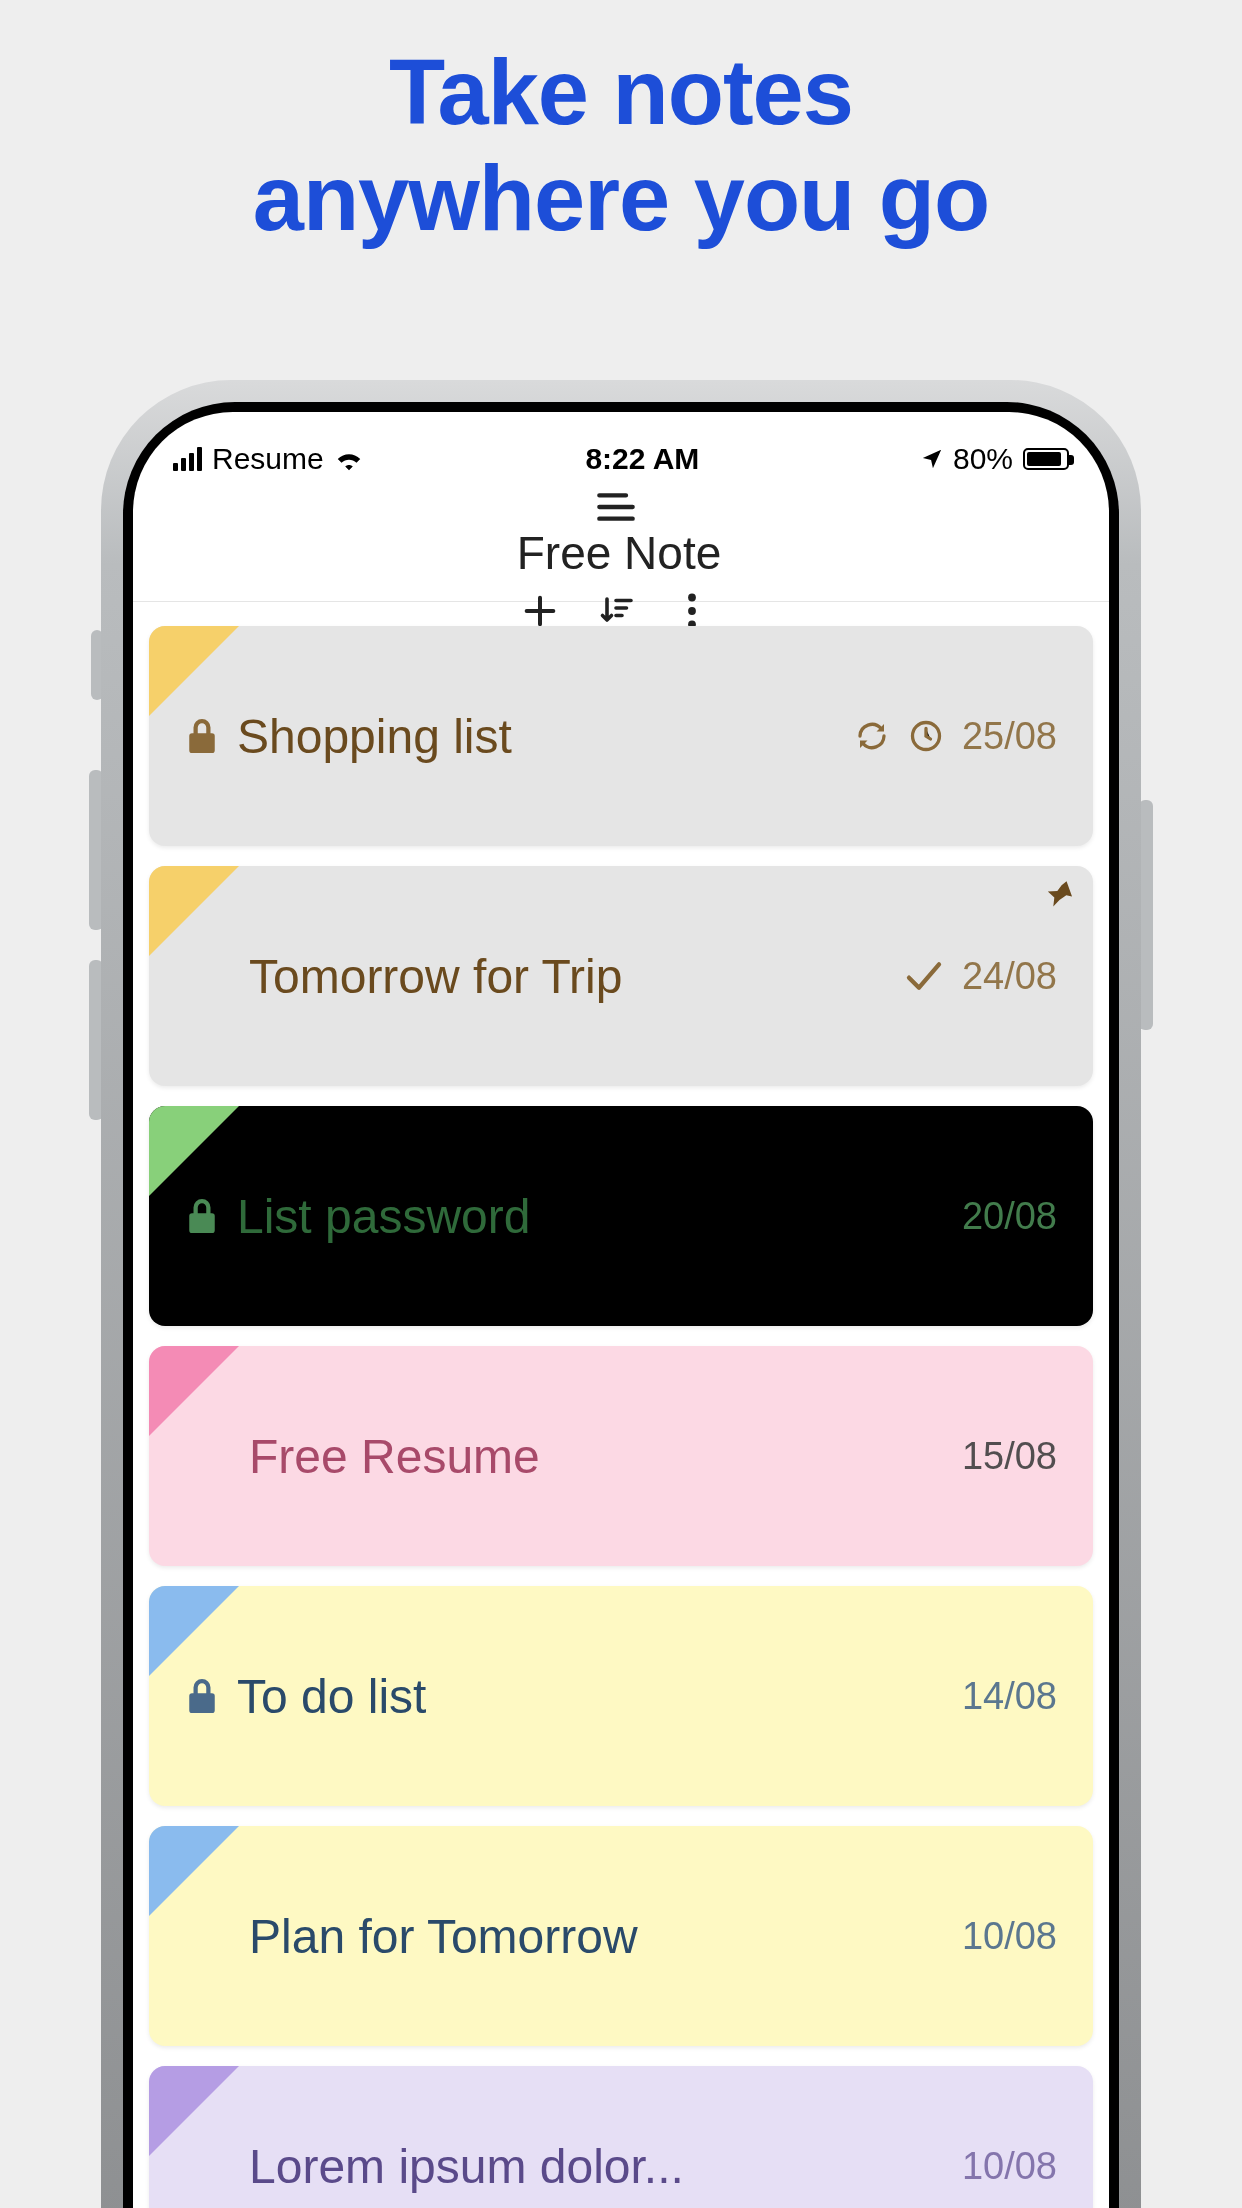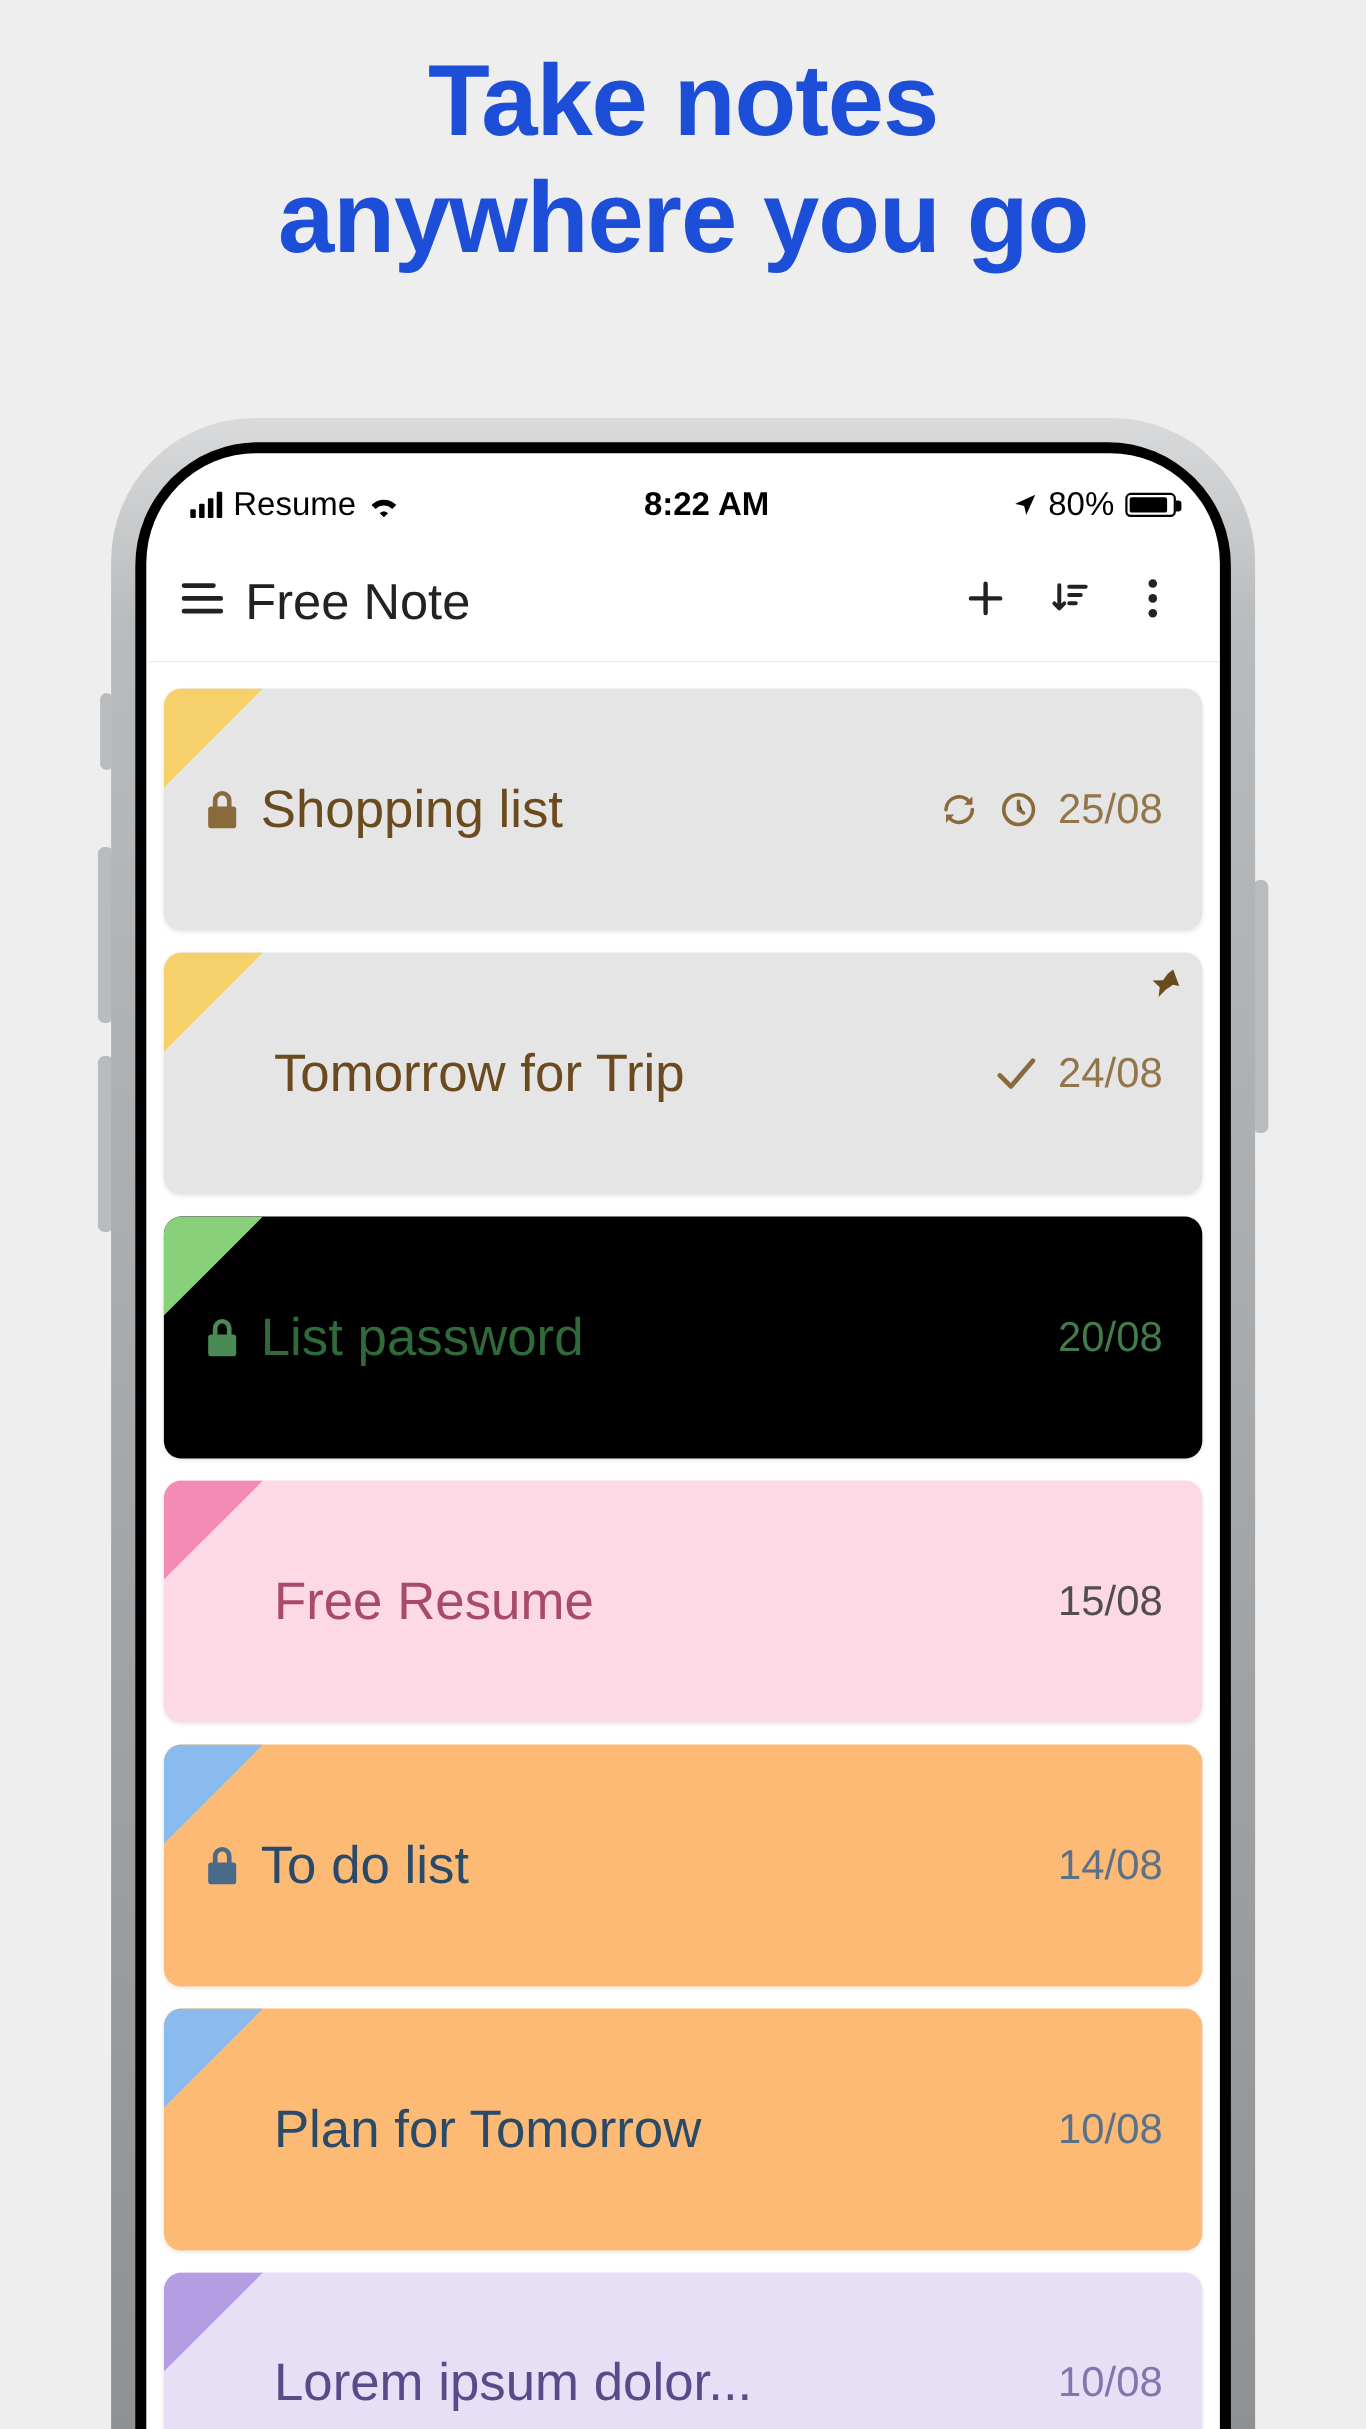--- a/index.html
+++ b/index.html
@@ -83,20 +83,21 @@
   .battery::after { content:""; position:absolute; right:-7px; top:5px; width:5px; height:10px; background:#000; border-radius:0 3px 3px 0;}
   .battery-fill { position:absolute; left:2px; top:2px; bottom:2px; width: 80%; background:#000; border-radius:2px;}
 
   
   .app-bar {
     height: 110px;
     display: flex;
     align-items: center;
     padding: 0 28px 0 18px;
     border-bottom: 1px solid #e5e5e5;
+    flex-direction: column;
   }
   .hamburger {
     width: 60px; height: 60px;
     display: flex; align-items: center; justify-content: center;
   }
   .app-title {
     font-size: 46px;
     font-weight: 500;
     color: #222;
     margin-left: 6px;
@@ -168,21 +169,21 @@
   .c-green { background: #000000; border-radius: 16px; }
   .c-green .note-corner { border-color: #88d07a transparent transparent transparent; }
   .c-green .note-title { color: #2f6a3a; }
   .c-green .note-right, .c-green .lock-ic svg { color: #4a8a55; }
 
   .c-pink { background: #fcd9e4; }
   .c-pink .note-corner { border-color: #f48bb5 transparent transparent transparent; }
   .c-pink .note-title { color: #a84a6a; }
   .c-pink .note-right { color: #404040; align-items: center; }
 
-  .c-blue { background: #fdba74; }
+  .c-blue { background: #fef9c3; }
   .c-blue .note-corner { border-color: #8abbee transparent transparent transparent; }
   .c-blue .note-title { color: #2a4a6a; }
   .c-blue .note-right, .c-blue .lock-ic svg { color: #4a6a8a; }
 
   .c-purple { background: #e6dff5; }
   .c-purple .note-corner { border-color: #b59de4 transparent transparent transparent; }
   .c-purple .note-title { color: #5a4a8a; }
   .c-purple .note-right { color: #7a6aa5; }
 </style>
 </head>

